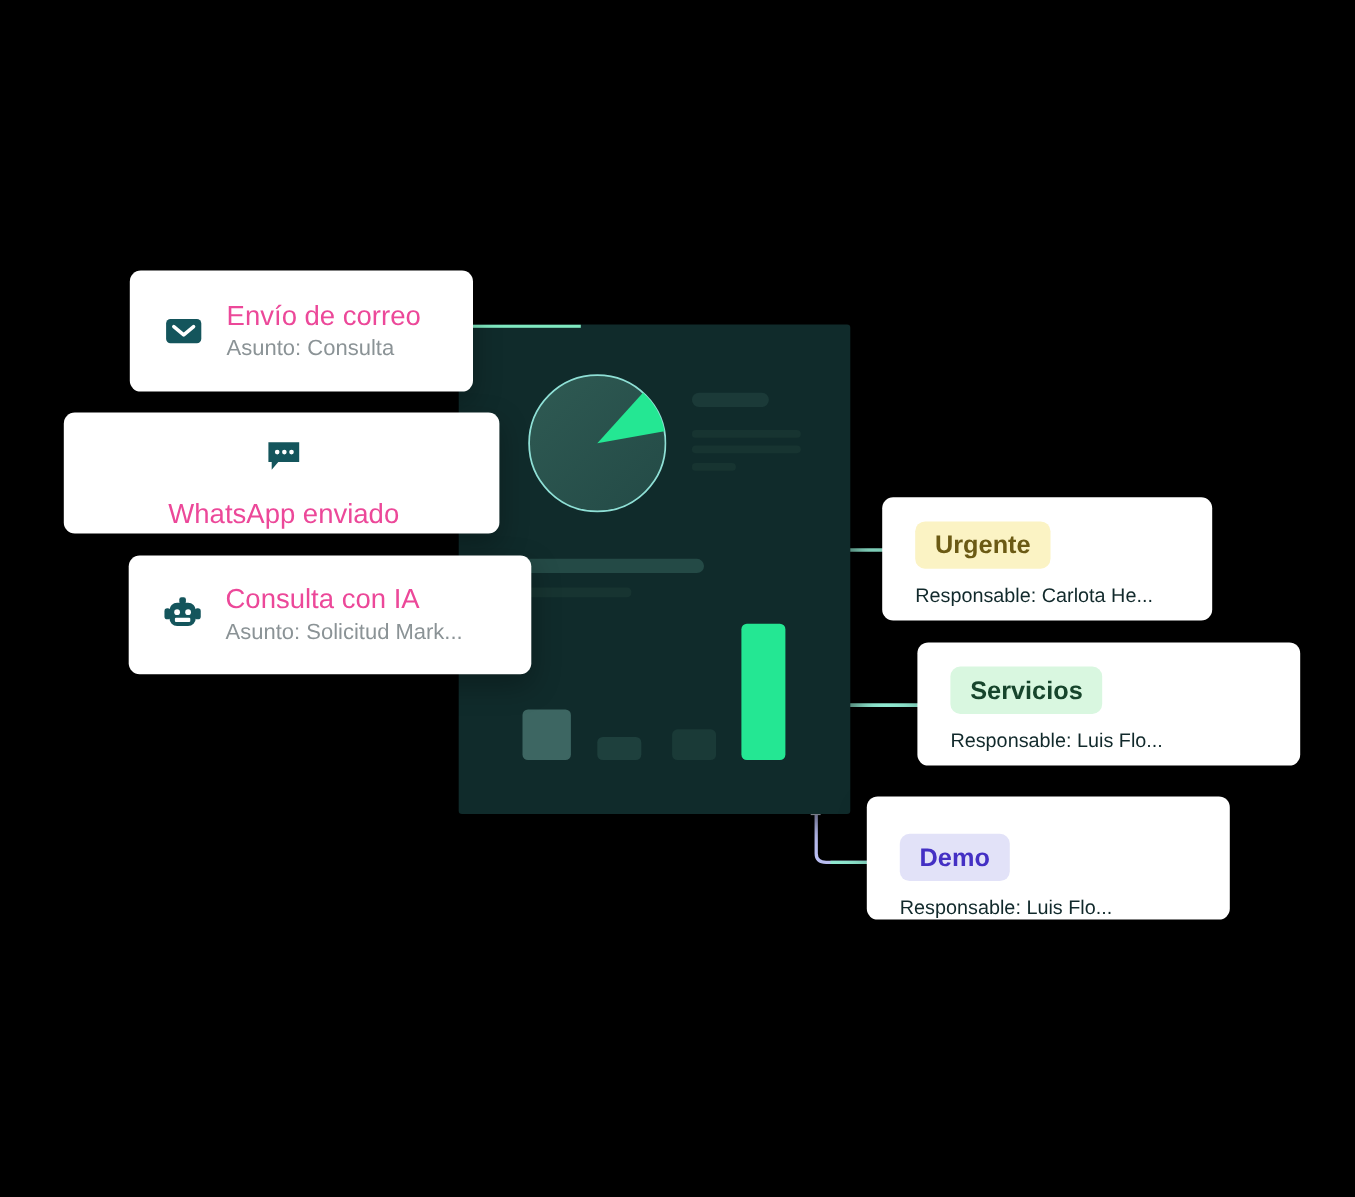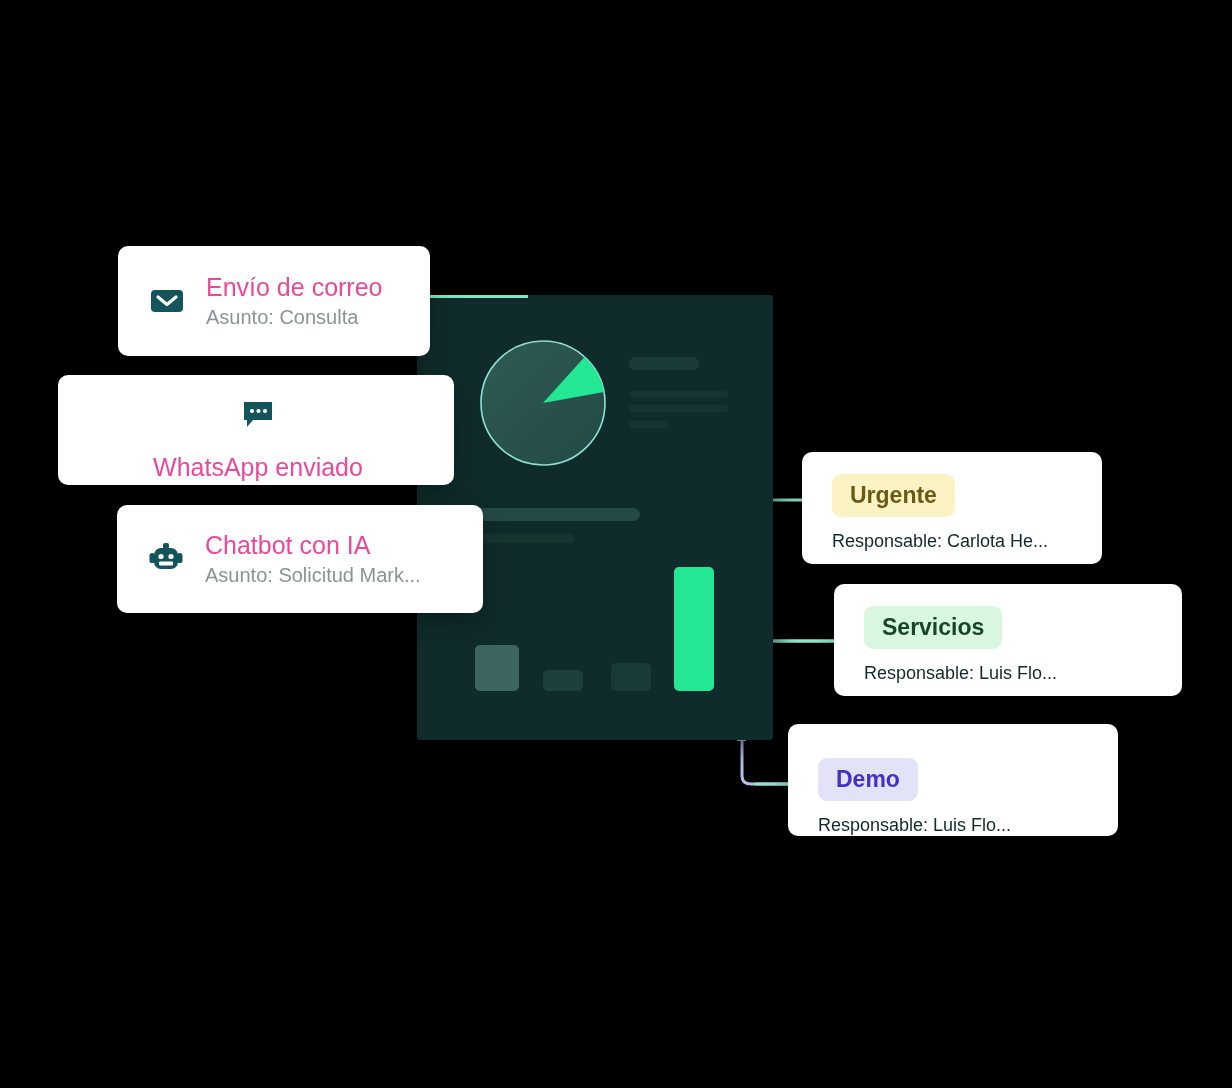--- a/index.html
+++ b/index.html
@@ -215,21 +215,21 @@
         <rect x="15" y="2" width="6" height="6" rx="2" fill="#14555c"></rect>
         <rect x="6" y="7" width="24" height="21" rx="7" fill="#14555c"></rect>
         <rect x="1.5" y="12" width="5.5" height="10" rx="2.6" fill="#14555c"></rect>
         <rect x="29" y="12" width="5.5" height="10" rx="2.6" fill="#14555c"></rect>
         <circle cx="13" cy="15.5" r="2.6" fill="#ffffff"></circle>
         <circle cx="23" cy="15.5" r="2.6" fill="#ffffff"></circle>
         <rect x="11" y="20.5" width="14" height="4" rx="1" fill="#ffffff"></rect>
       </svg>
     </span>
     <span class="card-text">
-      <span class="card-title">Chatbot con IA</span>
+      <span class="card-title">Consulta con IA</span>
       <span class="card-sub">Asunto: Solicitud Mark...</span>
     </span>
   </div>
 
   <div class="card card-right" style="left:802px;top:452px;width:300px;height:112px;">
     <span class="badge" style="background:#fbf3c4;color:#6b5a14;">Urgente</span>
     <span class="resp">Responsable: Carlota He...</span>
   </div>
 
   <div class="card card-right" style="left:834px;top:584px;width:348px;height:112px;">

